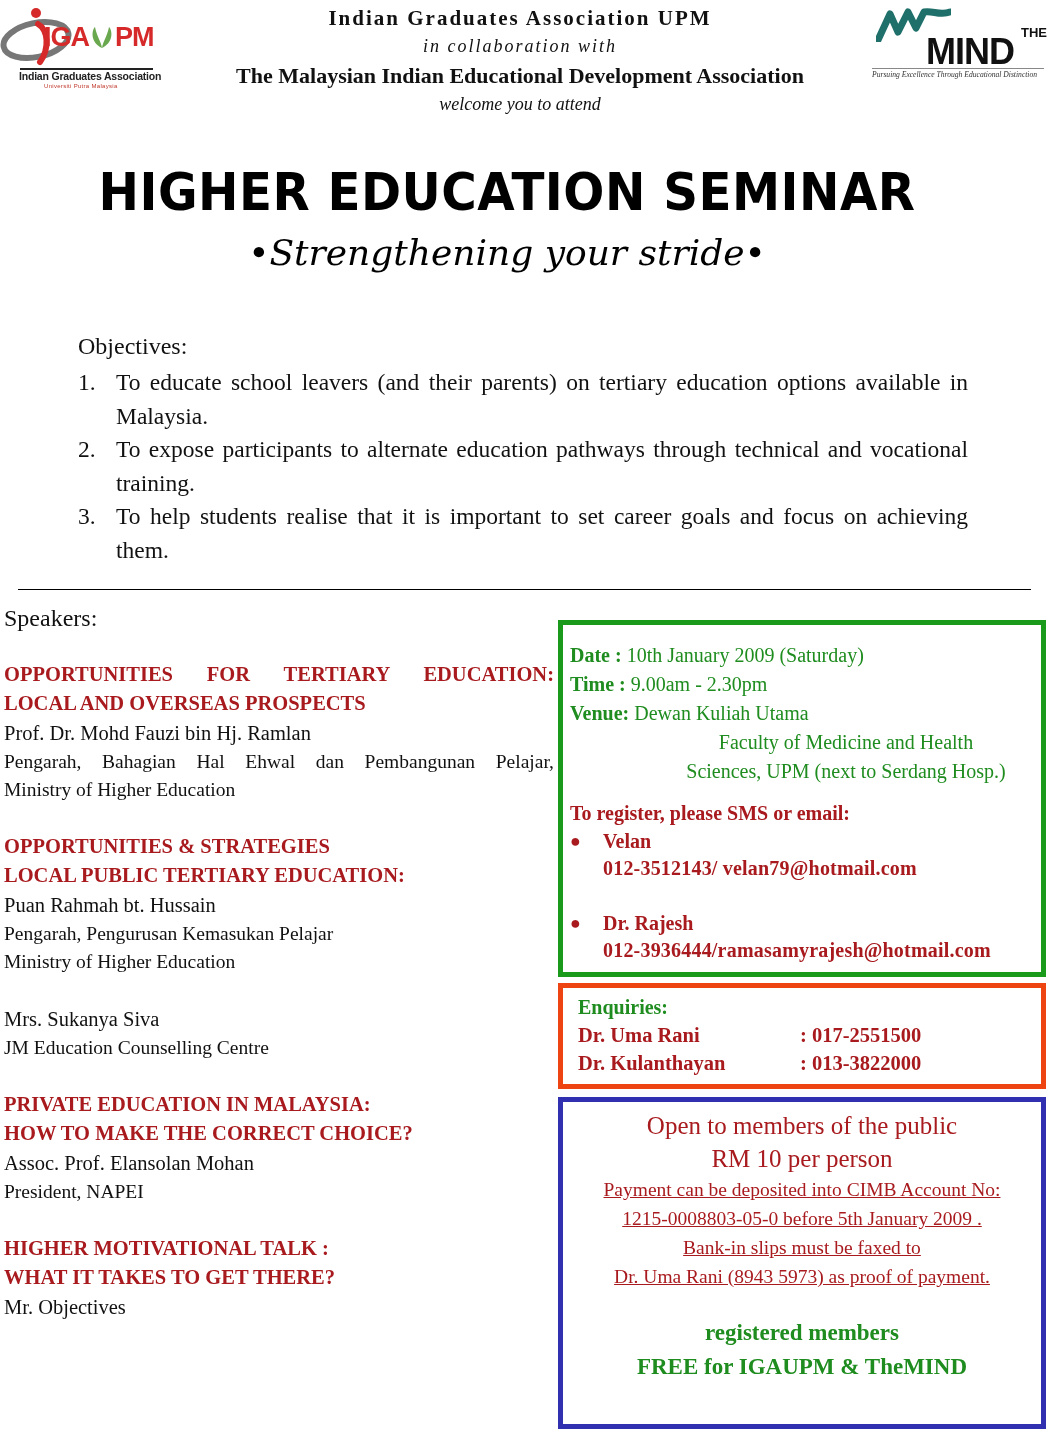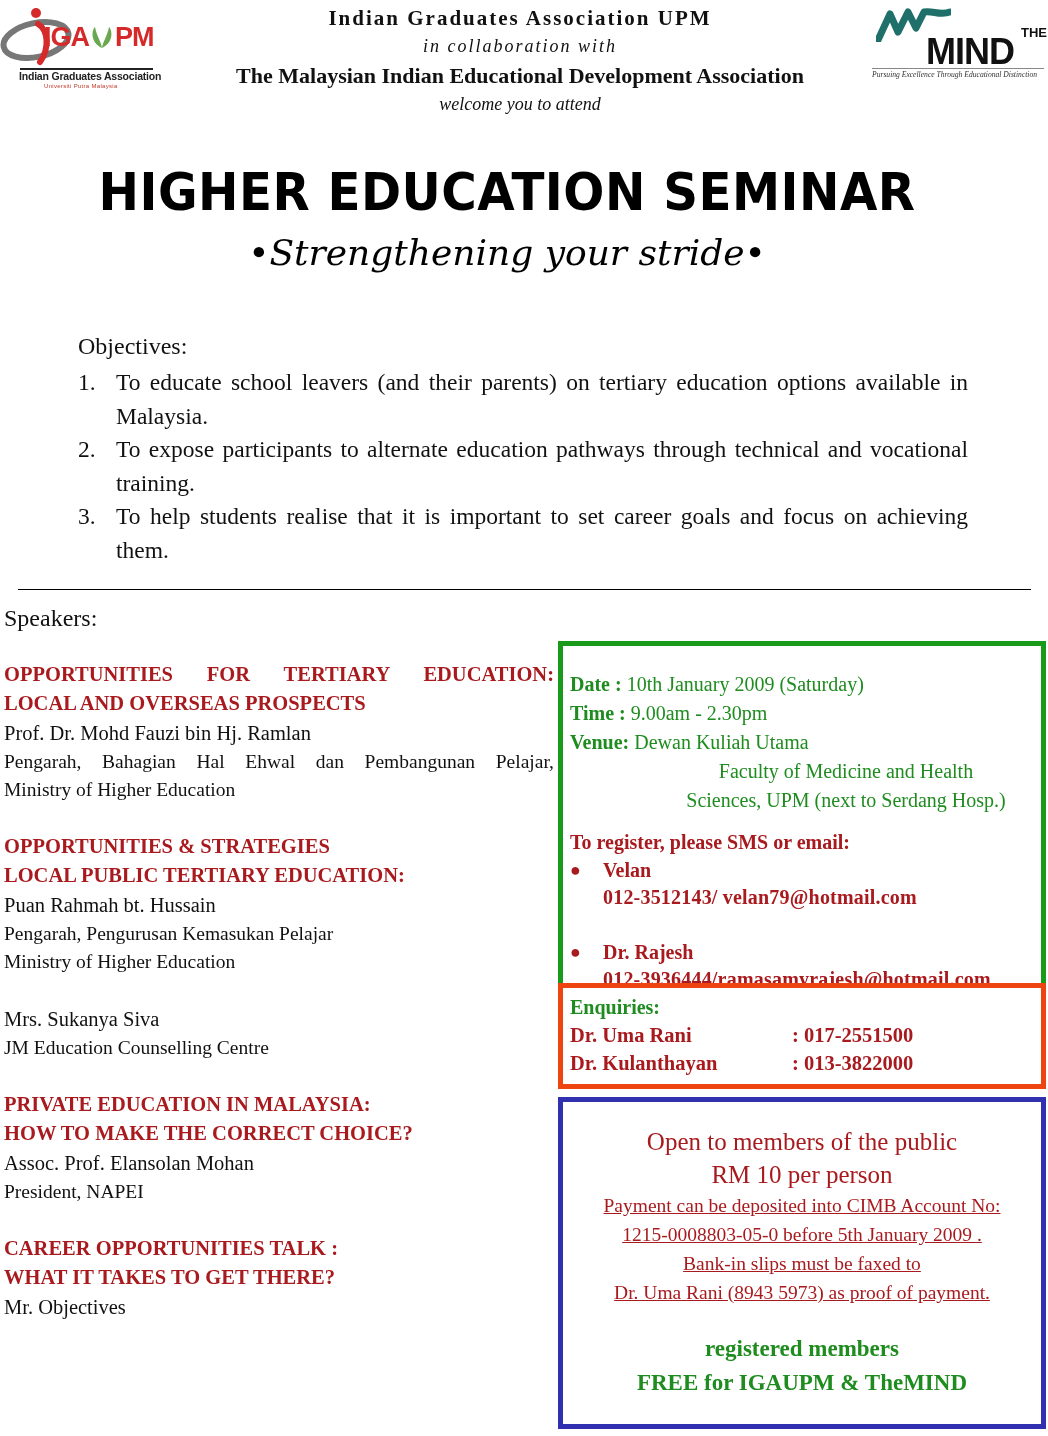--- a/index.html
+++ b/index.html
@@ -49,23 +49,23 @@
     .session-topic { color: #a81a1e; font-weight: bold; font-size: 20.5px; line-height: 29px; }
     .session-topic .line { display: block; }
     .session-topic .line.spread { text-align: justify; text-align-last: justify; }
     .session-speaker { font-weight: normal; font-size: 20.5px; line-height: 30px; }
     .session-role { font-size: 19.5px; line-height: 28px; }
     .session-role .line { display: block; }
     .session-role .line.spread { text-align: justify; text-align-last: justify; }
 
     
     .box { position: absolute; background: #fff; }
-    .box-green { left: 558px; top: 641px; width: 488px; height: 357px; border: 5px solid #1a9a1a; padding: 24px 0 0 7px; }
-    .box-orange { left: 558px; top: 983px; width: 488px; height: 106px; border: 5px solid #ee4411; padding: 5px 0 0 7px; }
-    .box-blue { left: 558px; top: 1097px; width: 488px; height: 332px; border: 5px solid #3030b0; text-align: center; padding-top: 23px; }
+    .box-green { left: 558px; top: 620px; width: 488px; height: 357px; border: 5px solid #1a9a1a; padding: 16px 0 0 7px; }
+    .box-orange { left: 558px; top: 983px; width: 488px; height: 106px; border: 5px solid #ee4411; padding: 5px 0 0 15px; }
+    .box-blue { left: 558px; top: 1097px; width: 488px; height: 332px; border: 5px solid #3030b0; text-align: center; padding-top: 7px; }
 
     .green-text { color: #1e8c1e; }
     .red-text { color: #a81a1e; }
     .info-row { font-size: 20px; line-height: 29px; white-space: nowrap; }
     .info-label { font-weight: bold; }
     .venue-cont { padding-left: 81px; font-size: 20px; line-height: 29px; white-space: nowrap; text-align: center; }
     .reg-heading { margin-top: 13px; font-weight: bold; font-size: 20px; line-height: 29px; }
     .reg-list { list-style: none; }
     .reg-item { position: relative; padding-left: 33px; font-weight: bold; font-size: 20px; line-height: 27px; }
     .reg-item + .reg-item { margin-top: 28px; }
@@ -171,21 +171,21 @@
       <span class="line">PRIVATE EDUCATION IN MALAYSIA:</span>
       <span class="line">HOW TO MAKE THE CORRECT CHOICE?</span>
     </div>
     <div class="session-speaker">Assoc. Prof. Elansolan Mohan</div>
     <div class="session-role">
       <span class="line">President, NAPEI</span>
     </div>
   </div>
   <div class="session">
     <div class="session-topic">
-      <span class="line">CAREER OPPORTUNITIES TALK :</span>
+      <span class="line">HIGHER MOTIVATIONAL TALK :</span>
       <span class="line">WHAT IT TAKES TO GET THERE?</span>
     </div>
     <div class="session-speaker">Mr. Objectives</div>
   </div>
 </div>
 
 <div class="box box-green">
   <div class="info-row green-text">
     <span class="info-label">Date  :</span><span> 10th January 2009 (Saturday)</span>
   </div>

